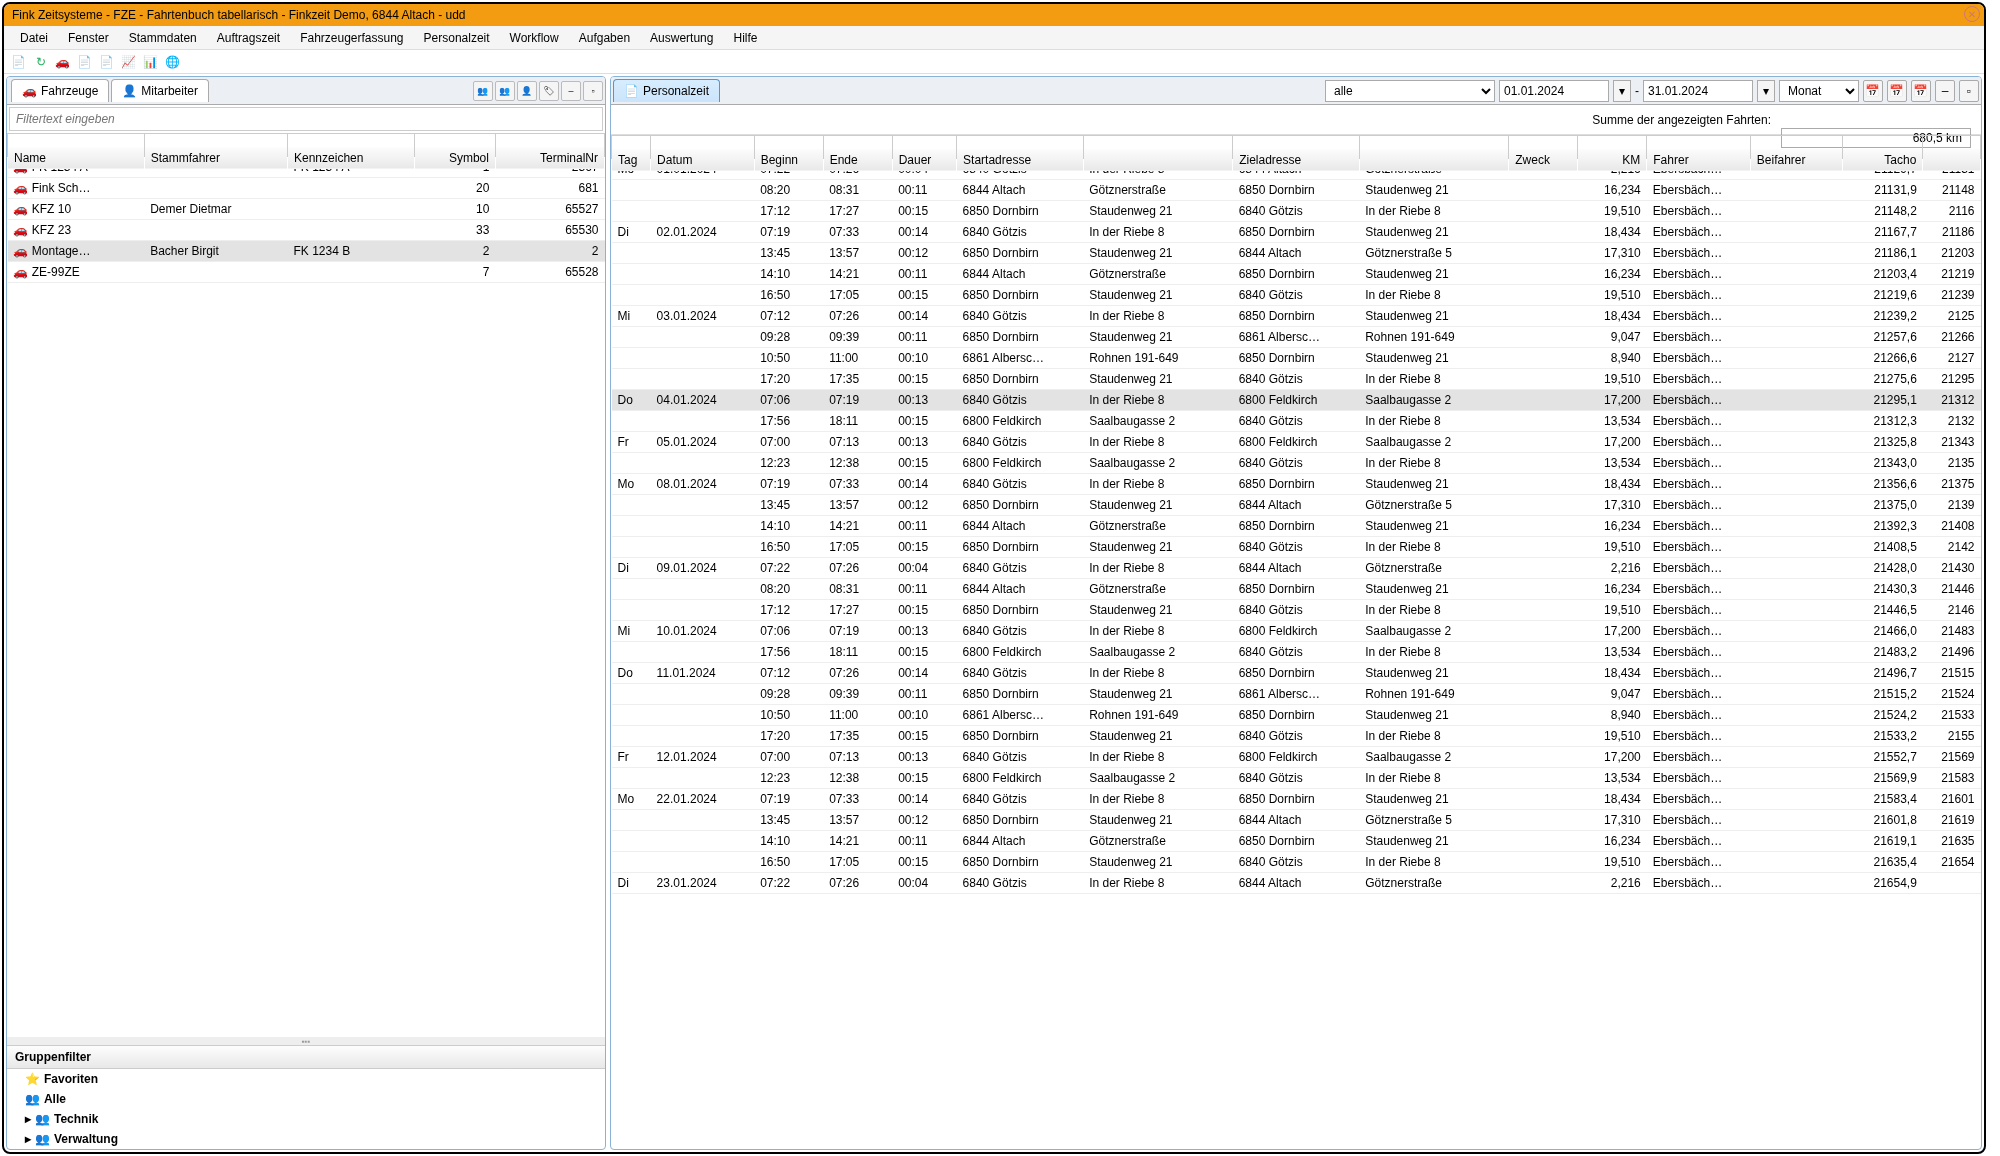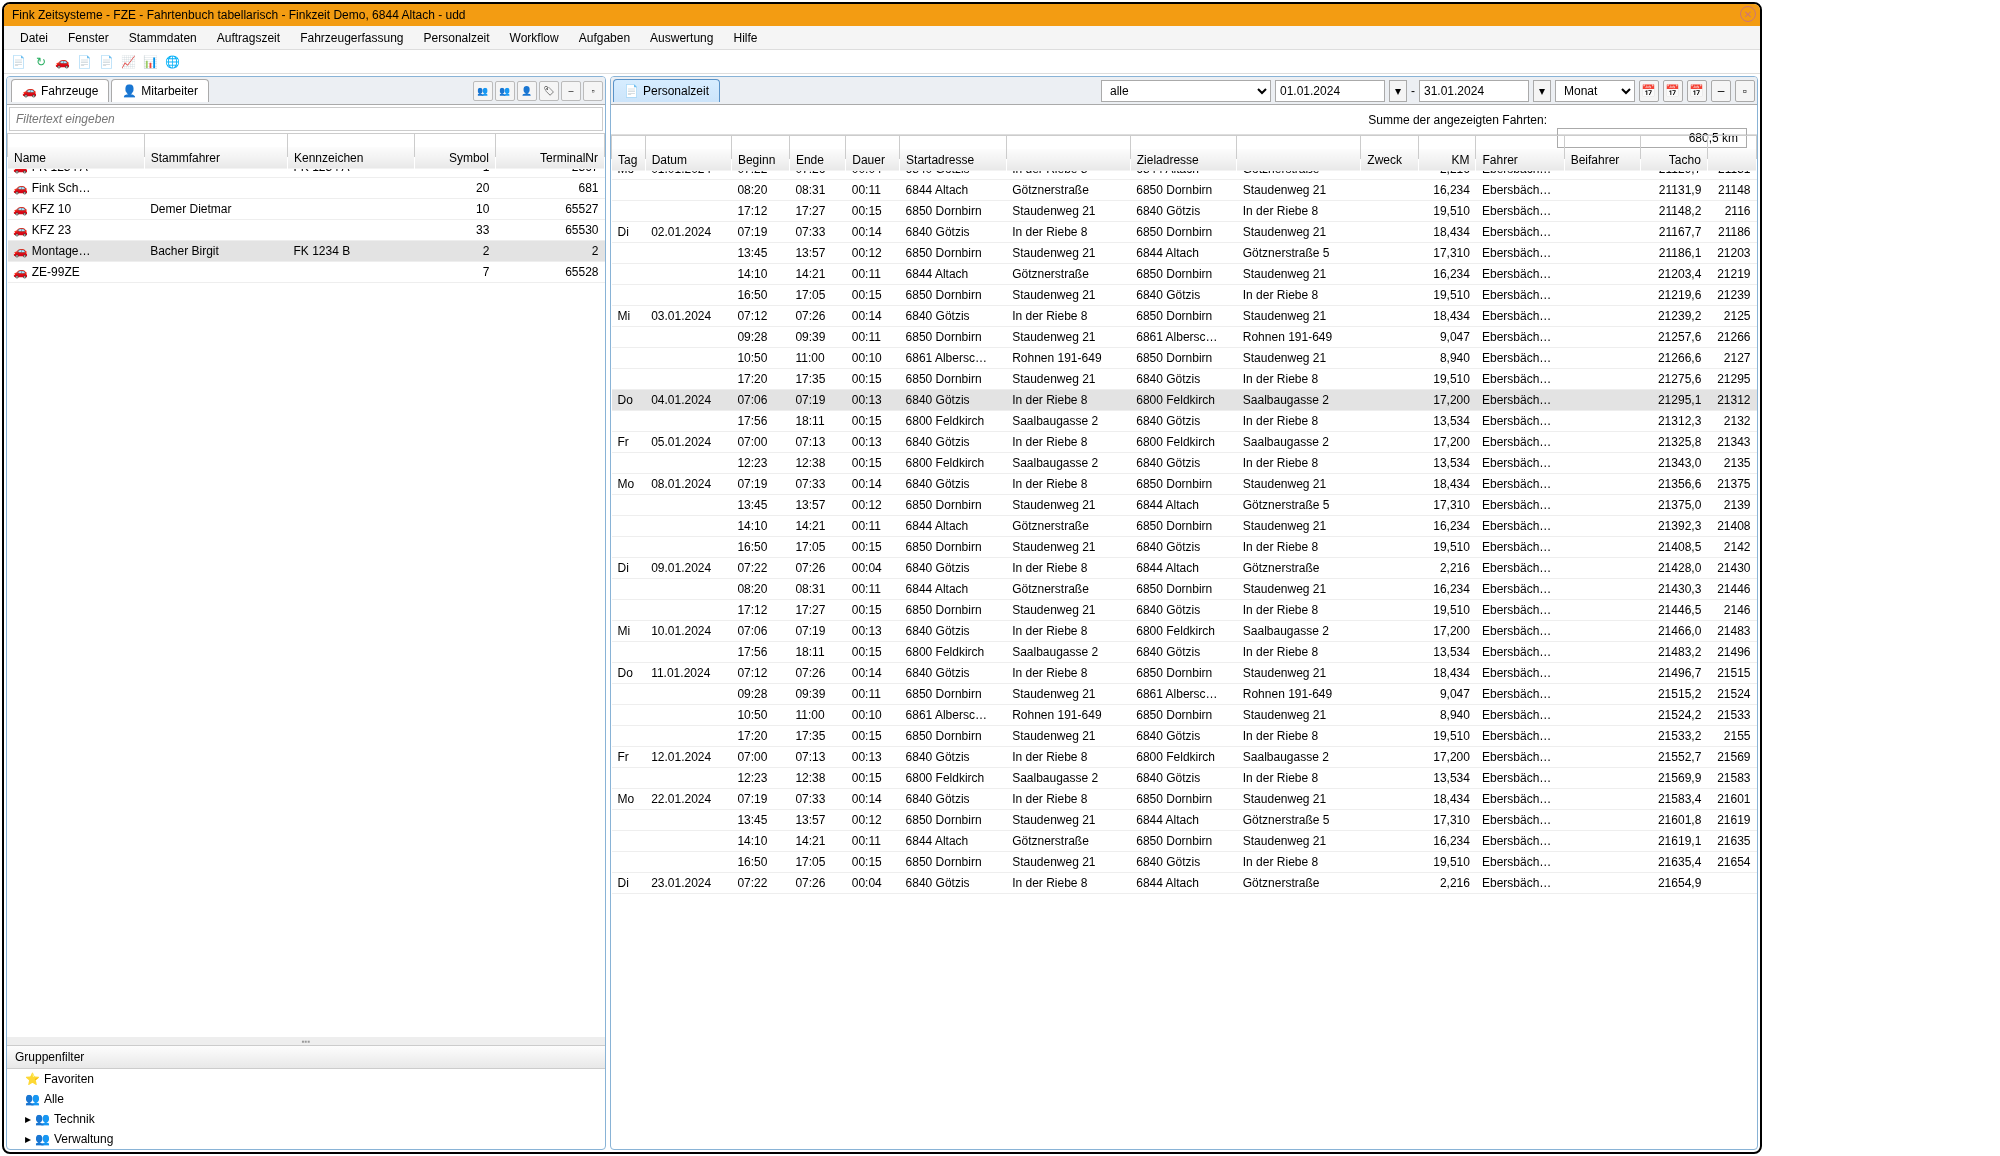--- a/index.html
+++ b/index.html
@@ -1,17 +1,17 @@
 <!DOCTYPE html>
 <html><head>
 <meta charset="utf-8">
 <style>
 * { box-sizing: border-box; margin: 0; padding: 0; font-family: "Segoe UI", Tahoma, sans-serif; font-size: 12px; }
 body { background: #fff; overflow: hidden; width: 2000px; height: 1156px; }
-.window { border: 2px solid #000; border-radius: 8px; width: 1760px; height: 1152px; overflow: hidden; display: flex; flex-direction: column; margin: 2px; }
+.window { border: 2px solid #000; border-radius: 8px; width: 1984px; height: 1152px; overflow: hidden; display: flex; flex-direction: column; margin: 2px; }
 .titlebar { background: #F39C12; height: 22px; display: flex; align-items: center; padding: 0 8px; color: #000; position: relative; }
 .titlebar .close { position: absolute; right: 4px; top: 2px; width: 16px; height: 16px; border-radius: 50%; border: 1px solid #c77; color: #c77; display: flex; align-items: center; justify-content: center; font-size: 10px; }
 .menubar { background: #f5f5f5; height: 24px; display: flex; align-items: center; padding: 0 6px; border-bottom: 1px solid #ddd; }
 .menubar span { padding: 3px 10px; cursor: default; }
 .toolbar { background: #fff; height: 24px; display: flex; align-items: center; padding: 2px 6px; gap: 4px; border-bottom: 1px solid #ddd; }
 .ticon { width: 18px; height: 18px; display: inline-flex; align-items: center; justify-content: center; }
 .main { flex: 1; display: flex; overflow: hidden; }
 .leftpanel { width: 600px; border-right: 1px solid #aaa; display: flex; flex-direction: column; border: 1px solid #89b3d6; margin: 2px; border-radius: 4px; overflow: hidden; }
 .rightpanel { flex: 1; display: flex; flex-direction: column; margin: 2px; border: 1px solid #89b3d6; border-radius: 4px; overflow: hidden; }
 .tabs { display: flex; background: #eceff3; border-bottom: 1px solid #aaa; height: 28px; align-items: center; padding-left: 4px; }
@@ -21,21 +21,21 @@
 .tabicons .btn { width: 20px; height: 20px; border: 1px solid #bbb; background: #f5f5f5; border-radius: 2px; display:flex; align-items:center; justify-content:center; font-size:9px; }
 .filterbox { height: 28px; padding: 2px; }
 .filterbox input { width: 100%; height: 24px; border: 1px solid #ccc; padding: 0 6px; color: #1d4ed8; font-style: italic; }
 .vehtable { overflow: auto; flex: 1; }
 table { border-collapse: collapse; width: 100%; }
 th { background: linear-gradient(#fdfdfd,#e8e8e8); border: 1px solid #ccc; padding: 4px 6px; text-align: left; font-weight: normal; position: sticky; top: 13px; }
 td { border-bottom: 1px solid #eee; padding: 3px 6px; white-space: nowrap; }
 tr.sel td { background: #e3e3e3; }
 .num { text-align: right; }
 .splitter { height: 8px; background: #eee; cursor: row-resize; display:flex; align-items:center; justify-content:center; color:#999; font-size:8px; }
-.groupfilter { border-top: 1px solid #ccc; }
+.groupfilter { border-top: 1px solid #ccc; font-weight: bold; }
 .groupfilter .hdr { background: linear-gradient(#fdfdfd,#e8e8e8); padding: 4px 8px; border-bottom: 1px solid #ccc; }
 .groupfilter .item { padding: 3px 8px 3px 18px; display:flex; align-items:center; gap:4px; }
 .controlbar { display: flex; align-items: center; padding: 2px; gap: 4px; background:#eceff3; border-bottom:1px solid #aaa; height:28px; }
 .controlbar select, .controlbar input { border: 1px solid #aaa; padding: 2px 4px; height: 22px; background:#fff; }
 .controlbar .arrows { display:flex; }
 .controlbar .arrows button { width:18px; height:22px; border:1px solid #aaa; background:#f5f5f5; }
 .sumbar { display:flex; justify-content:flex-end; align-items:center; padding:4px 10px; gap:10px; border-bottom:1px solid #ddd; height:30px; }
 .sumbar .val { border:1px solid #aaa; padding:2px 8px; width:190px; text-align:right;margin-top:37px; }
 .triptable { overflow:auto; flex:1; }
 .triptable td { font-size:12px; }

